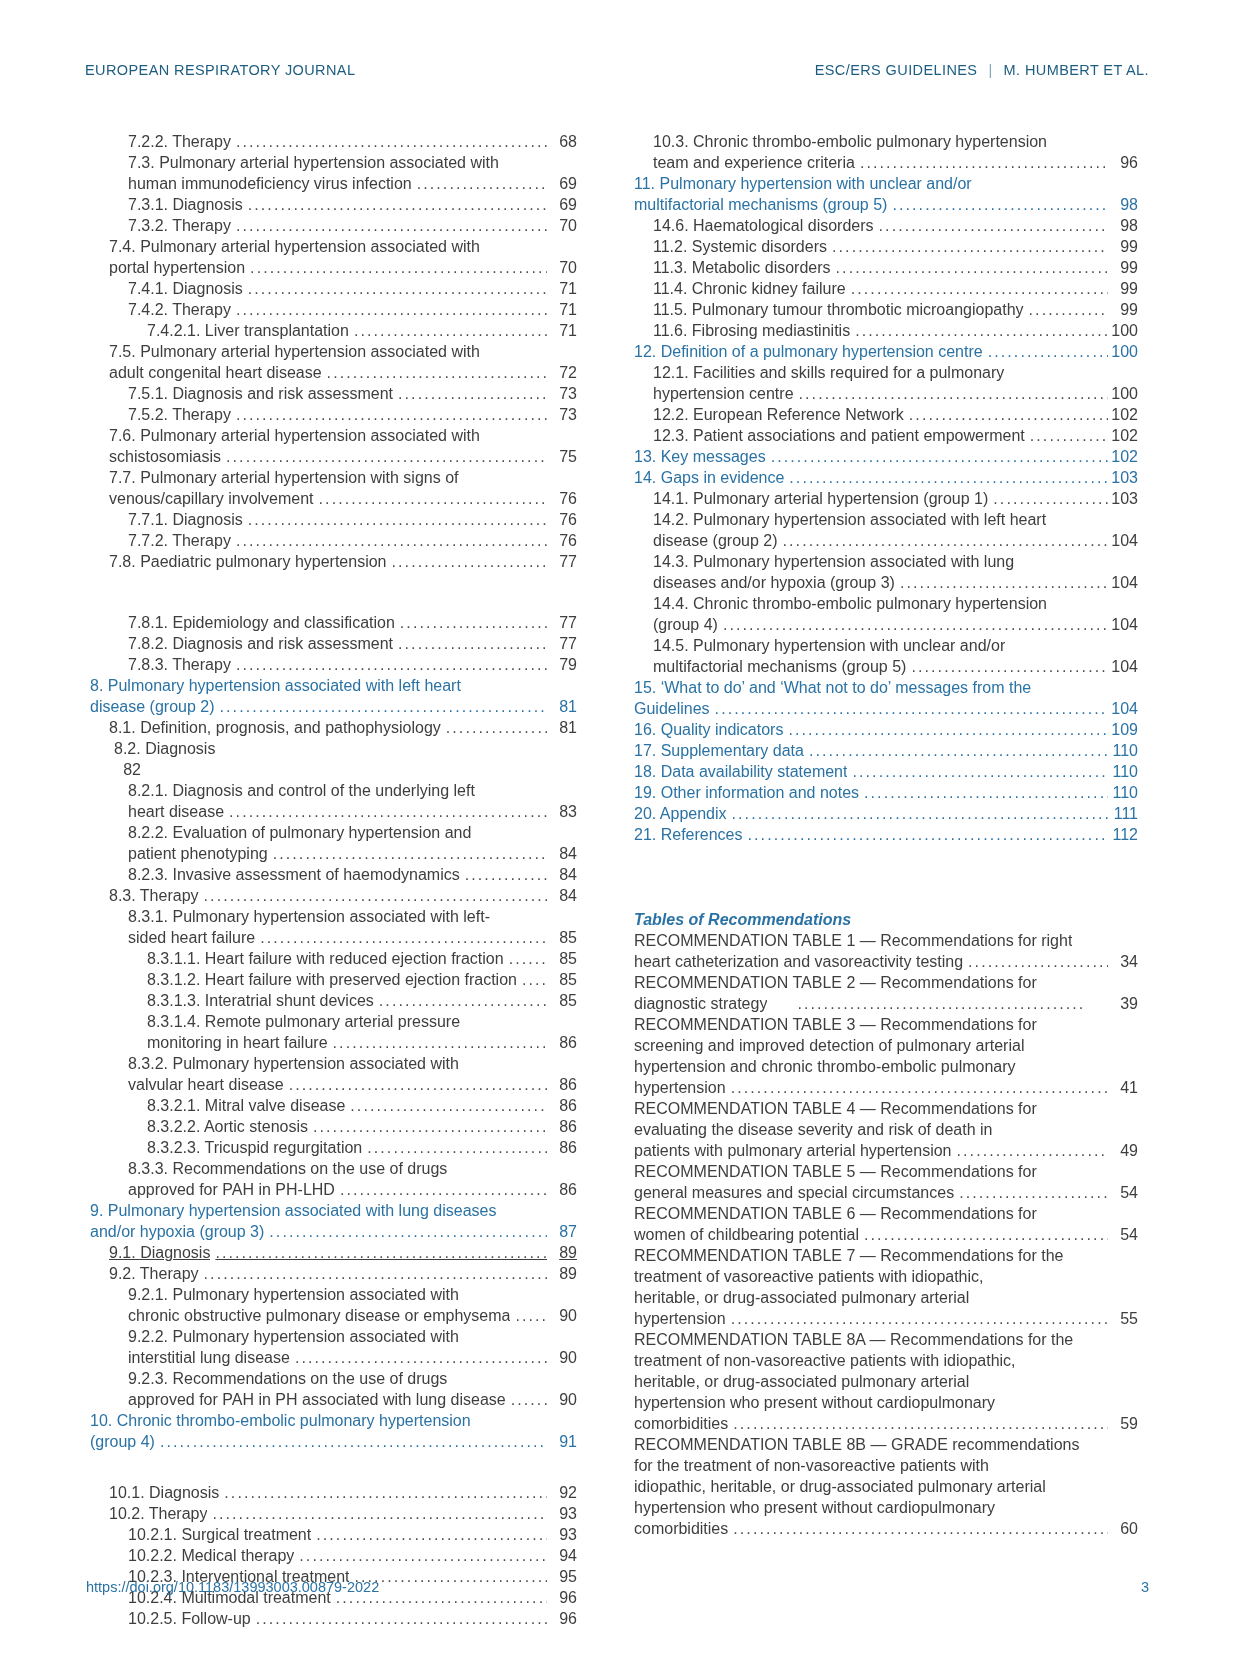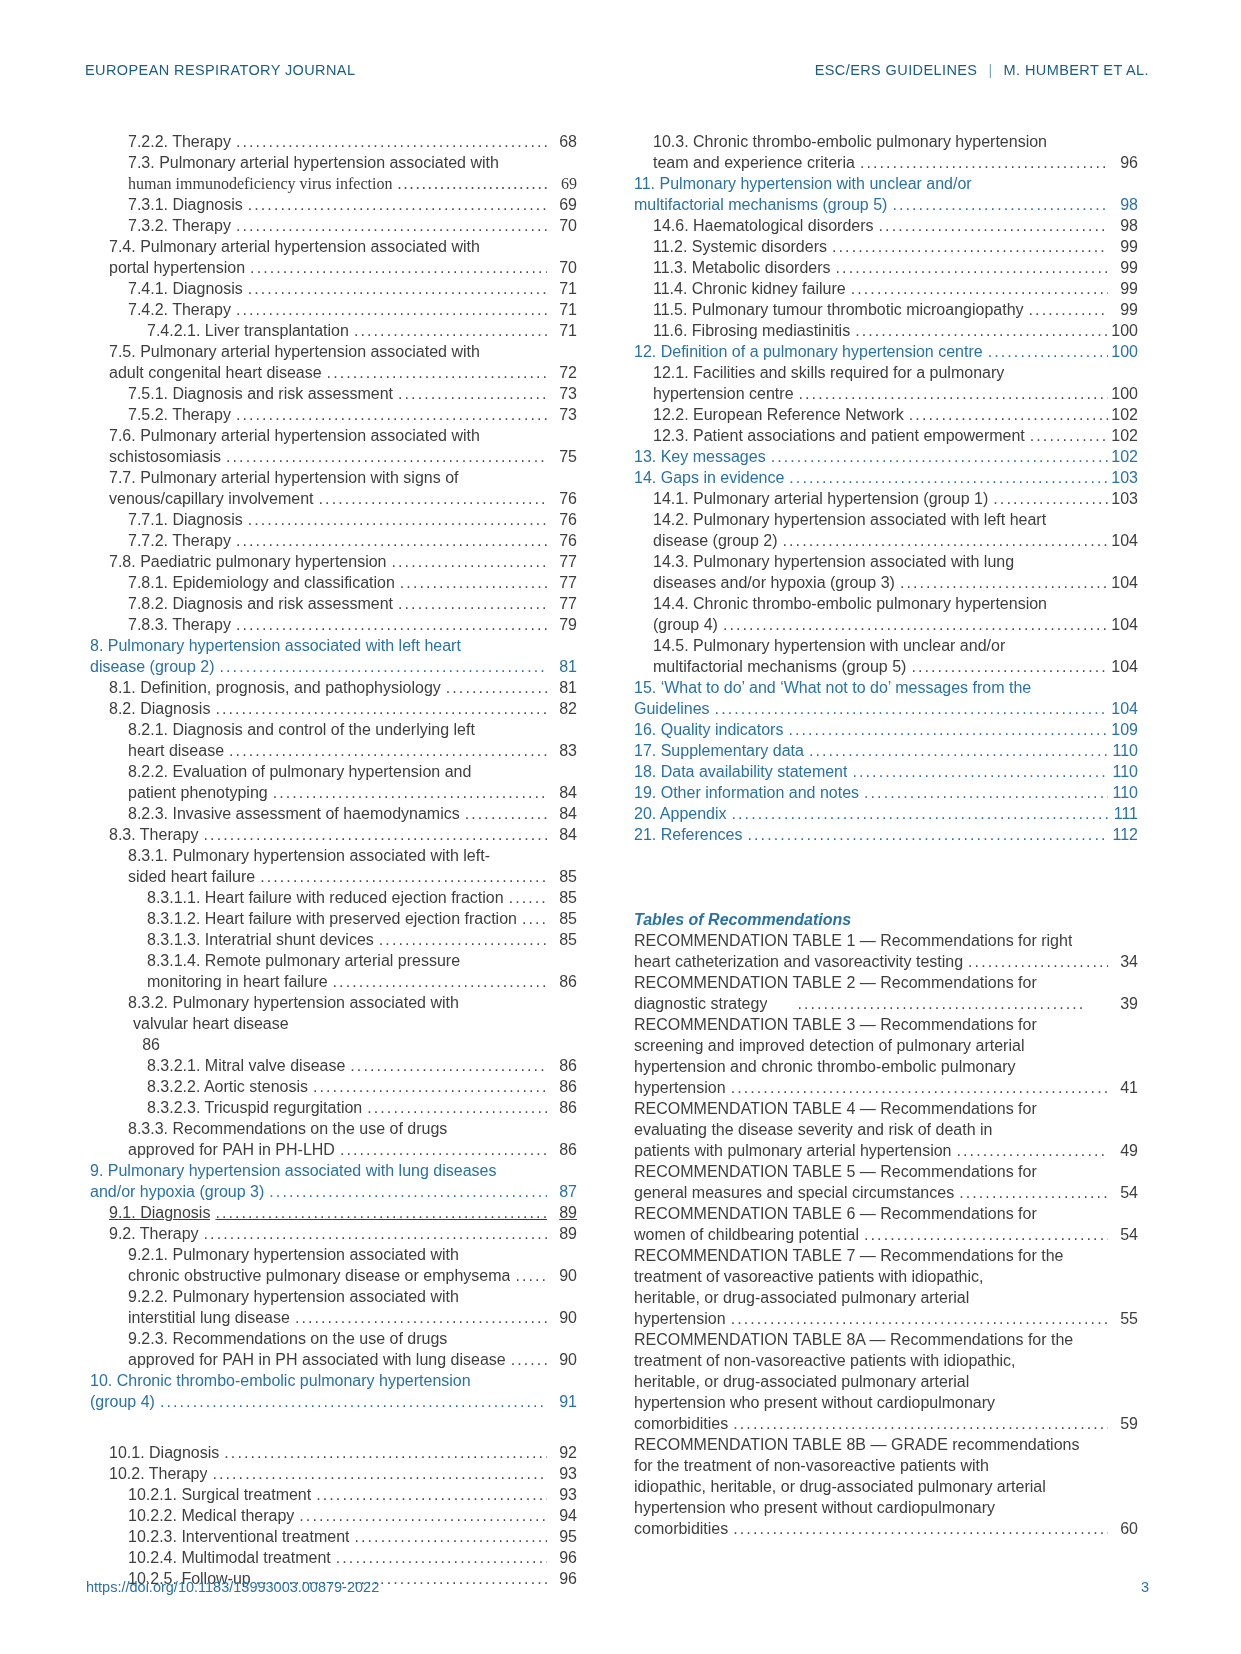--- a/index.html
+++ b/index.html
@@ -56,21 +56,21 @@
 <div class="toc-wrap">
   <div class="col col-left" id="col-left">
       <div class="row" style="padding-left: 38px;">
         <span class="t">7.2.2. Therapy</span>
         <span class="dots">................................................................................................................................................................</span>
         <span class="pg">68</span>
       </div>
       <div class="row" style="padding-left: 38px;">
         <span class="t">7.3. Pulmonary arterial hypertension associated with</span>
       </div>
-      <div class="row" style="padding-left: 38px; font-family: Liberation Serif, serif;">
+      <div class="row" style="padding-left: 38px;">
         <span class="t">human immunodeficiency virus infection</span>
         <span class="dots">................................................................................................................................................................</span>
         <span class="pg">69</span>
       </div>
       <div class="row" style="padding-left: 38px;">
         <span class="t">7.3.1. Diagnosis</span>
         <span class="dots">................................................................................................................................................................</span>
         <span class="pg">69</span>
       </div>
       <div class="row" style="padding-left: 38px;">
@@ -143,21 +143,21 @@
       <div class="row" style="padding-left: 38px;">
         <span class="t">7.7.2. Therapy</span>
         <span class="dots">................................................................................................................................................................</span>
         <span class="pg">76</span>
       </div>
       <div class="row" style="padding-left: 19px;">
         <span class="t">7.8. Paediatric pulmonary hypertension</span>
         <span class="dots">................................................................................................................................................................</span>
         <span class="pg">77</span>
       </div>
-      <div class="row" style="padding-left: 38px;">
+      <div class="row" style="padding-left: 38px; margin-top: 40px;">
         <span class="t">7.8.1. Epidemiology and classification</span>
         <span class="dots">................................................................................................................................................................</span>
         <span class="pg">77</span>
       </div>
       <div class="row" style="padding-left: 38px;">
         <span class="t">7.8.2. Diagnosis and risk assessment</span>
         <span class="dots">................................................................................................................................................................</span>
         <span class="pg">77</span>
       </div>
       <div class="row" style="padding-left: 38px;">
@@ -171,21 +171,21 @@
       <div class="row accent" style="padding-left: 0px;">
         <span class="t">disease (group 2)</span>
         <span class="dots">................................................................................................................................................................</span>
         <span class="pg">81</span>
       </div>
       <div class="row" style="padding-left: 19px;">
         <span class="t">8.1. Definition, prognosis, and pathophysiology</span>
         <span class="dots">................................................................................................................................................................</span>
         <span class="pg">81</span>
       </div>
-      <div class="row" style="padding-left: 19px;">
+      <div class="row" style="padding-left: 19px; flex-direction: column;">
         <span class="t">8.2. Diagnosis</span>
         <span class="dots">................................................................................................................................................................</span>
         <span class="pg">82</span>
       </div>
       <div class="row" style="padding-left: 38px;">
         <span class="t">8.2.1. Diagnosis and control of the underlying left</span>
       </div>
       <div class="row" style="padding-left: 38px;">
         <span class="t">heart disease</span>
         <span class="dots">................................................................................................................................................................</span>
@@ -236,21 +236,21 @@
         <span class="t">8.3.1.4. Remote pulmonary arterial pressure</span>
       </div>
       <div class="row" style="padding-left: 57px;">
         <span class="t">monitoring in heart failure</span>
         <span class="dots">................................................................................................................................................................</span>
         <span class="pg">86</span>
       </div>
       <div class="row" style="padding-left: 38px;">
         <span class="t">8.3.2. Pulmonary hypertension associated with</span>
       </div>
-      <div class="row" style="padding-left: 38px; flex-direction: column;">
+      <div class="row" style="padding-left: 38px;">
         <span class="t">valvular heart disease</span>
         <span class="dots">................................................................................................................................................................</span>
         <span class="pg">86</span>
       </div>
       <div class="row" style="padding-left: 57px;">
         <span class="t">8.3.2.1. Mitral valve disease</span>
         <span class="dots">................................................................................................................................................................</span>
         <span class="pg">86</span>
       </div>
       <div class="row" style="padding-left: 57px;">

